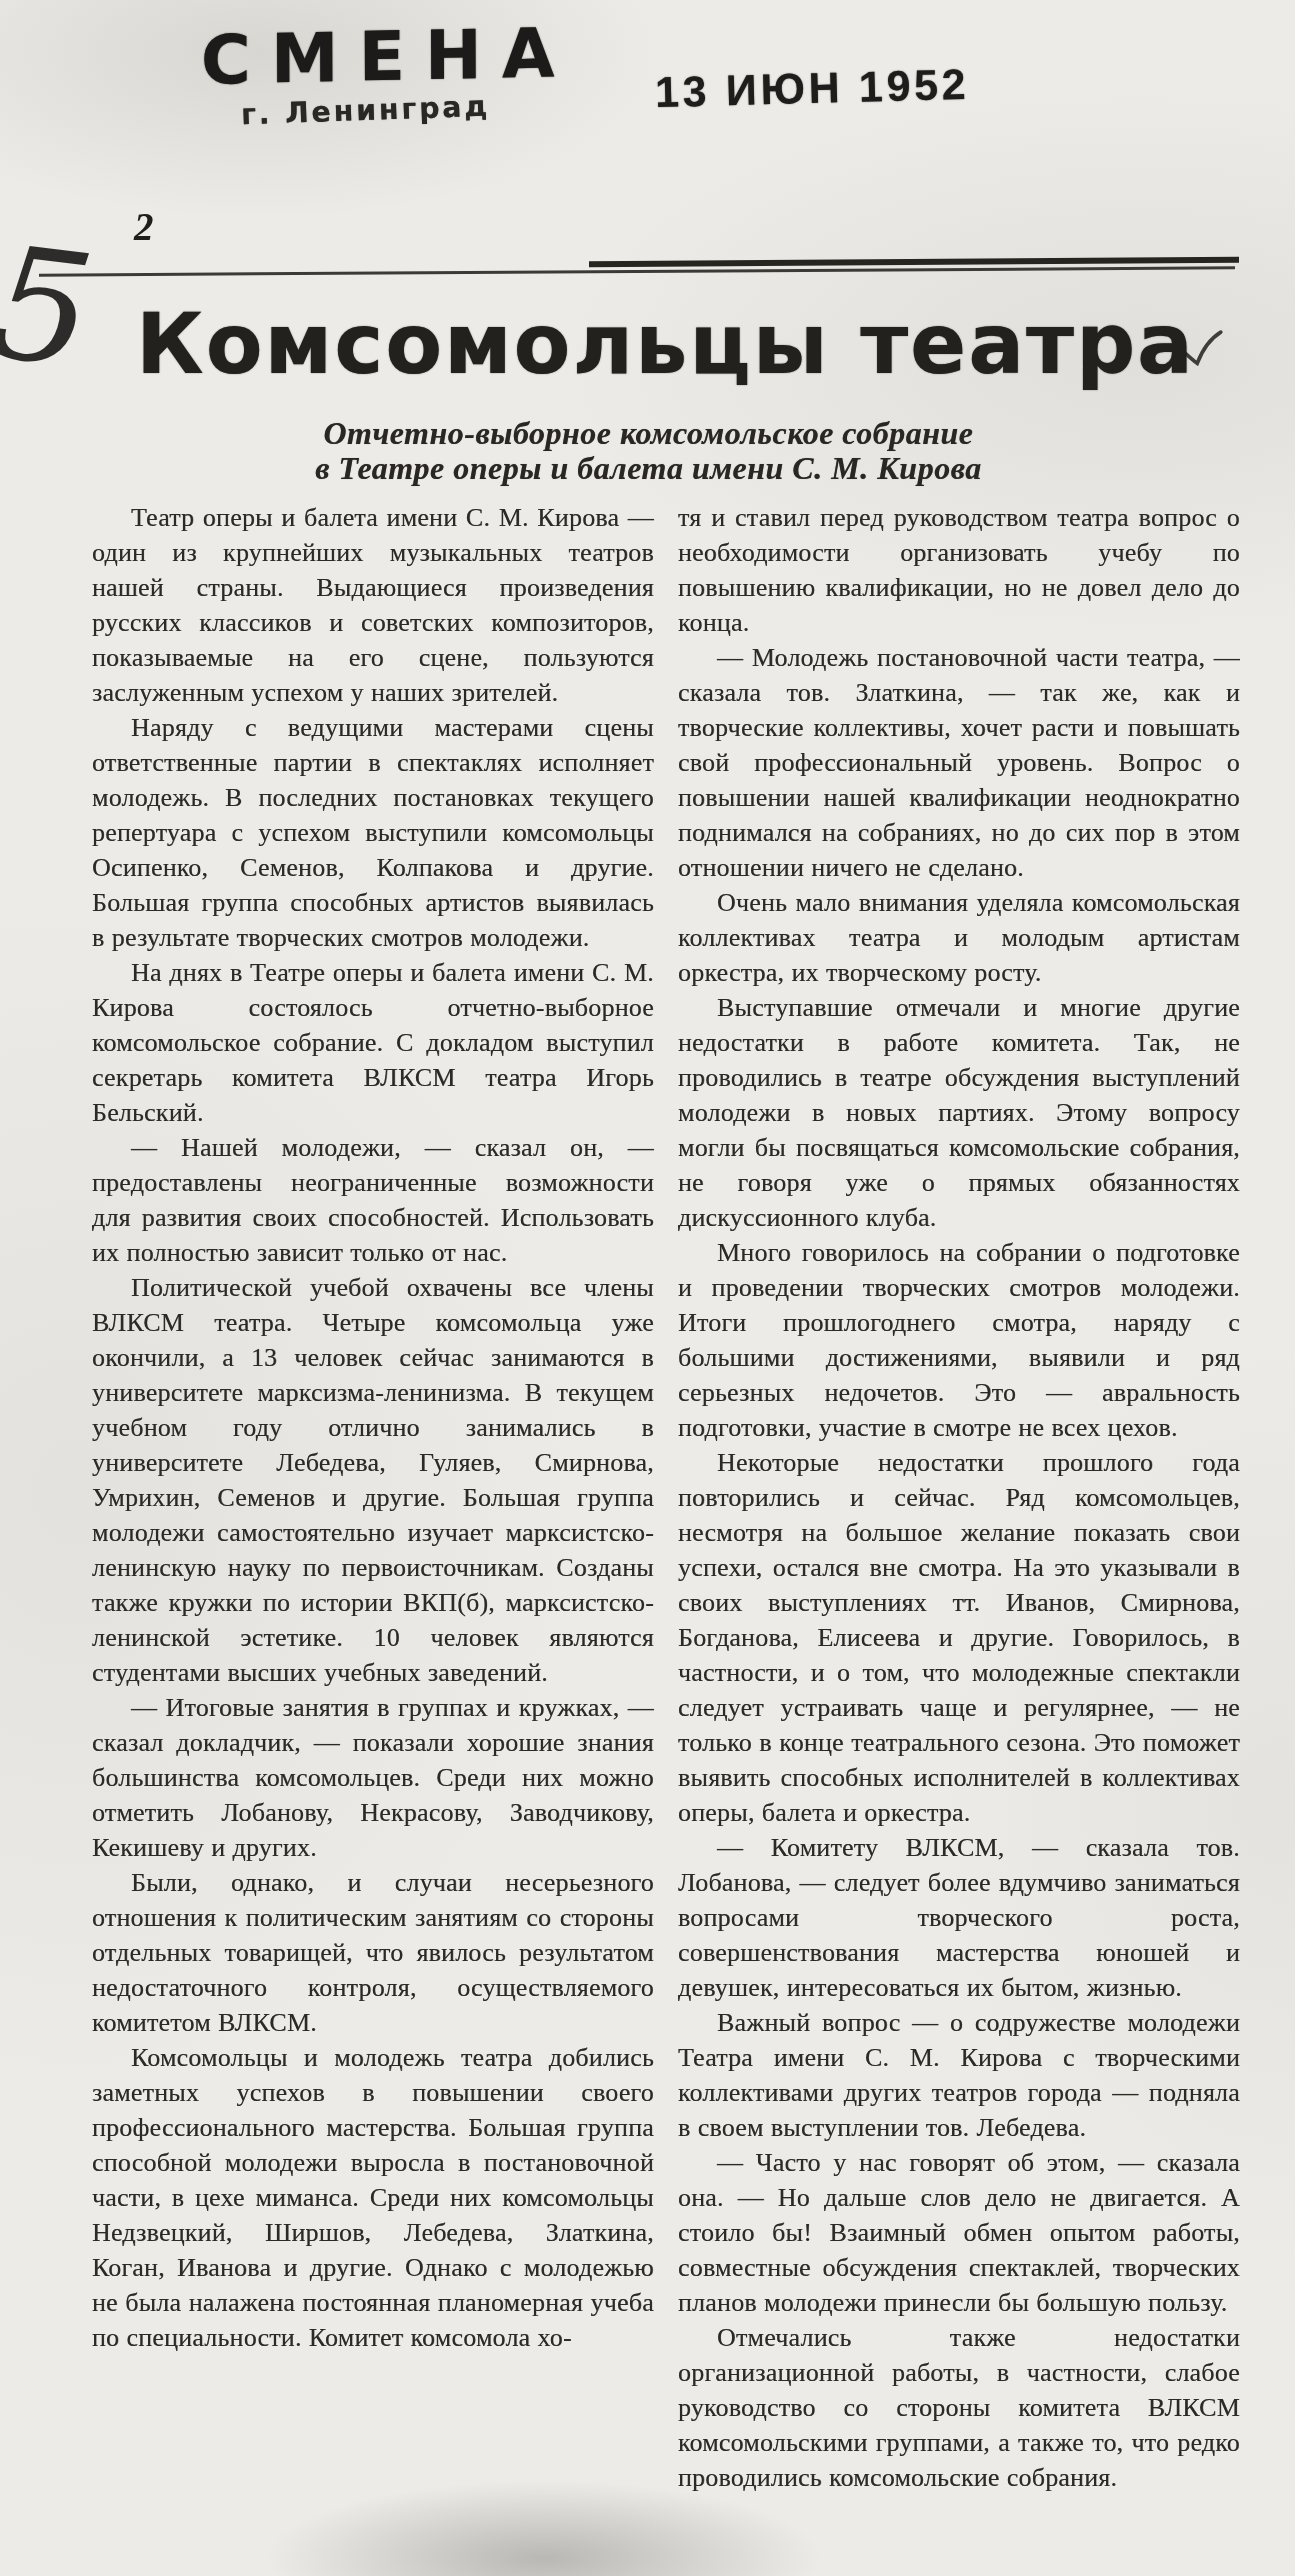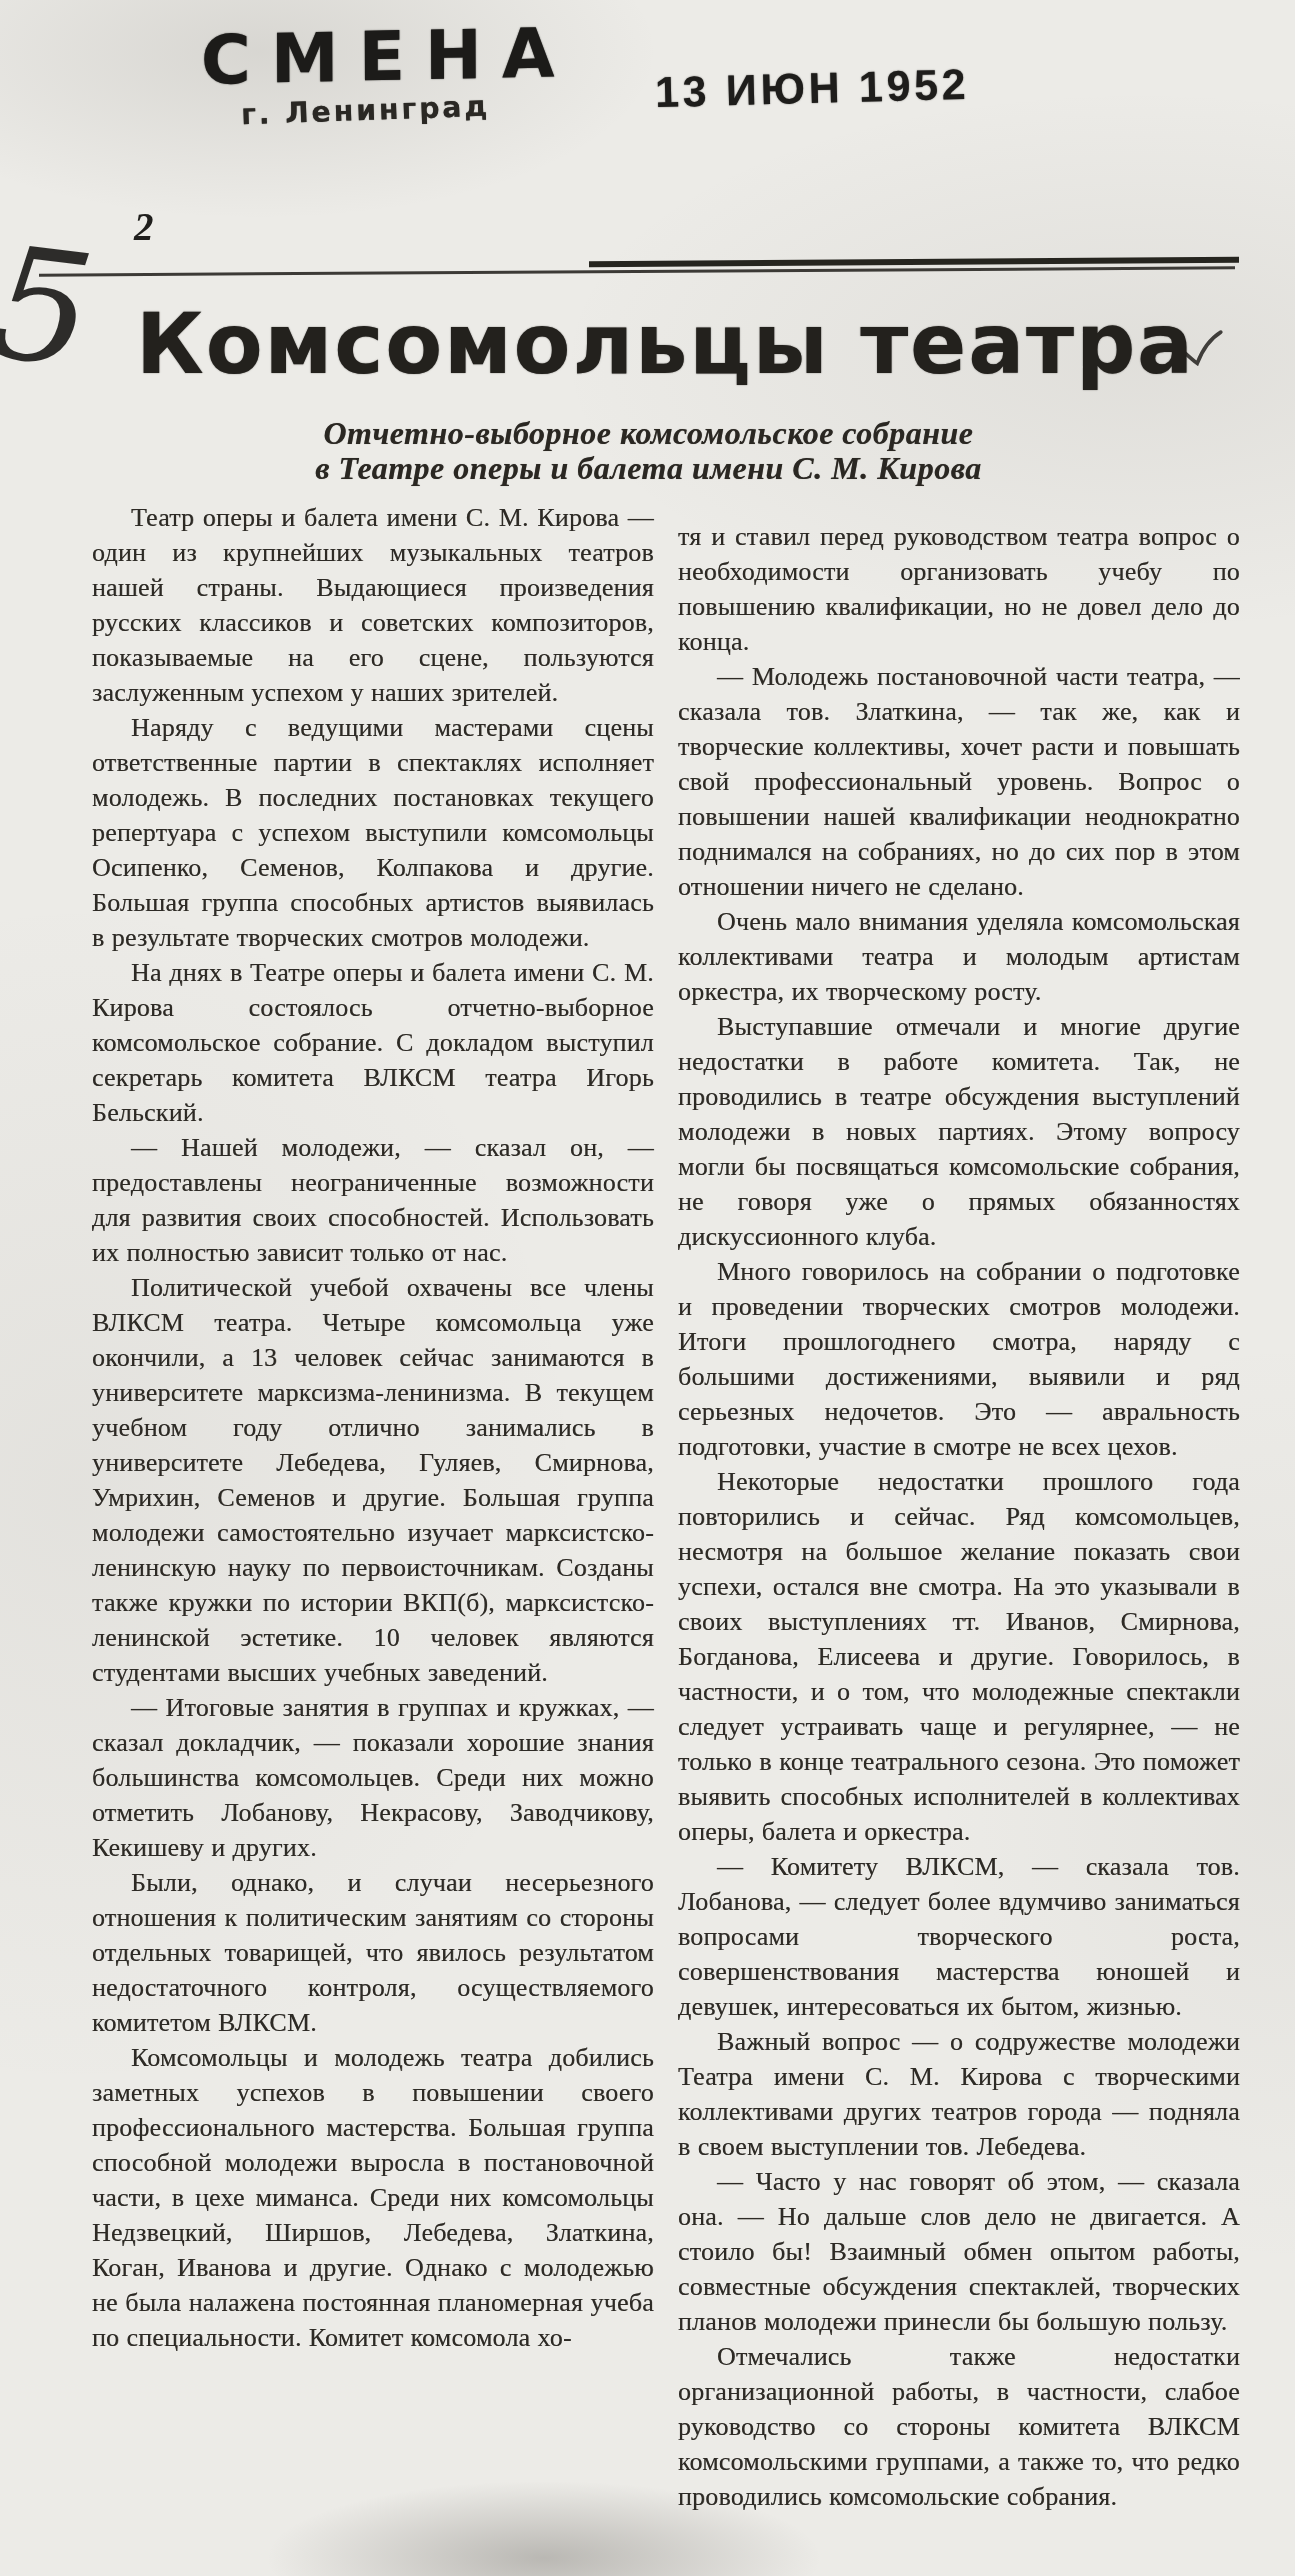--- a/index.html
+++ b/index.html
@@ -81,21 +81,21 @@
   }
   .col { width:562px; }
   .col p {
     font-size:26px; line-height:35px;
     text-align:justify; text-indent:39px;
     letter-spacing:0.2px; word-spacing:0.5px;
     color:#2d2a25;
     text-shadow:0.3px 0.3px 0.6px rgba(45,42,37,0.55);
     hyphens:auto; -webkit-hyphens:auto;
   }
-  .col-right p:first-child { text-indent:0;margin-top:19px; }
+  .col-right p:first-child { text-indent:0; }
 </style>
 </head>
 <body>
 
 <div class="abs paper-name">СМЕНА</div>
 <div class="abs city">г. Ленинград</div>
 <div class="abs date-stamp">13 ИЮН 1952</div>
 <div class="abs page-number">2</div>
 
 <div class="abs rule-thick"></div>
@@ -122,21 +122,21 @@
       <p>На днях в Театре оперы и балета имени С. М. Кирова состоялось отчетно-выборное комсомольское собрание. С докладом выступил секретарь комитета ВЛКСМ театра Игорь Бельский.</p>
       <p>— Нашей молодежи, — сказал он, — предоставлены неограниченные возможности для развития своих способностей. Использовать их полностью зависит только от нас.</p>
       <p>Политической учебой охвачены все члены ВЛКСМ театра. Четыре комсомольца уже окончили, а 13 человек сейчас занимаются в университете марксизма-ленинизма. В текущем учебном году отлично занимались в университете Лебедева, Гуляев, Смирнова, Умрихин, Семенов и другие. Большая группа молодежи самостоятельно изучает марксистско-ленинскую науку по первоисточникам. Созданы также кружки по истории ВКП(б), марксистско-ленинской эстетике. 10 человек являются студентами высших учебных заведений.</p>
       <p>— Итоговые занятия в группах и кружках, — сказал докладчик, — показали хорошие знания большинства комсомольцев. Среди них можно отметить Лобанову, Некрасову, Заводчикову, Кекишеву и других.</p>
       <p>Были, однако, и случаи несерьезного отношения к политическим занятиям со стороны отдельных товарищей, что явилось результатом недостаточного контроля, осуществляемого комитетом ВЛКСМ.</p>
       <p>Комсомольцы и молодежь театра добились заметных успехов в повышении своего профессионального мастерства. Большая группа способной молодежи выросла в постановочной части, в цехе миманса. Среди них комсомольцы Недзвецкий, Ширшов, Лебедева, Златкина, Коган, Иванова и другие. Однако с молодежью не была налажена постоянная планомерная учеба по специальности. Комитет комсомола хо-</p>
     </div>
   <div class="col col-right">
       <p>тя и ставил перед руководством театра вопрос о необходимости организовать учебу по повышению квалификации, но не довел дело до конца.</p>
       <p>— Молодежь постановочной части театра, — сказала тов. Златкина, — так же, как и творческие коллективы, хочет расти и повышать свой профессиональный уровень. Вопрос о повышении нашей квалификации неоднократно поднимался на собраниях, но до сих пор в этом отношении ничего не сделано.</p>
-      <p>Очень мало внимания уделяла комсомольская коллективами театра и молодым артистам оркестра, их творческому росту.</p>
+      <p>Очень мало внимания уделяла комсомольская коллективах театра и молодым артистам оркестра, их творческому росту.</p>
       <p>Выступавшие отмечали и многие другие недостатки в работе комитета. Так, не проводились в театре обсуждения выступлений молодежи в новых партиях. Этому вопросу могли бы посвящаться комсомольские собрания, не говоря уже о прямых обязанностях дискуссионного клуба.</p>
       <p>Много говорилось на собрании о подготовке и проведении творческих смотров молодежи. Итоги прошлогоднего смотра, наряду с большими достижениями, выявили и ряд серьезных недочетов. Это — авральность подготовки, участие в смотре не всех цехов.</p>
       <p>Некоторые недостатки прошлого года повторились и сейчас. Ряд комсомольцев, несмотря на большое желание показать свои успехи, остался вне смотра. На это указывали в своих выступлениях тт. Иванов, Смирнова, Богданова, Елисеева и другие. Говорилось, в частности, и о том, что молодежные спектакли следует устраивать чаще и регулярнее, — не только в конце театрального сезона. Это поможет выявить способных исполнителей в коллективах оперы, балета и оркестра.</p>
       <p>— Комитету ВЛКСМ, — сказала тов. Лобанова, — следует более вдумчиво заниматься вопросами творческого роста, совершенствования мастерства юношей и девушек, интересоваться их бытом, жизнью.</p>
       <p>Важный вопрос — о содружестве молодежи Театра имени С. М. Кирова с творческими коллективами других театров города — подняла в своем выступлении тов. Лебедева.</p>
       <p>— Часто у нас говорят об этом, — сказала она. — Но дальше слов дело не двигается. А стоило бы! Взаимный обмен опытом работы, совместные обсуждения спектаклей, творческих планов молодежи принесли бы большую пользу.</p>
       <p>Отмечались также недостатки организационной работы, в частности, слабое руководство со стороны комитета ВЛКСМ комсомольскими группами, а также то, что редко проводились комсомольские собрания.</p>
     </div>
 </div>
 

